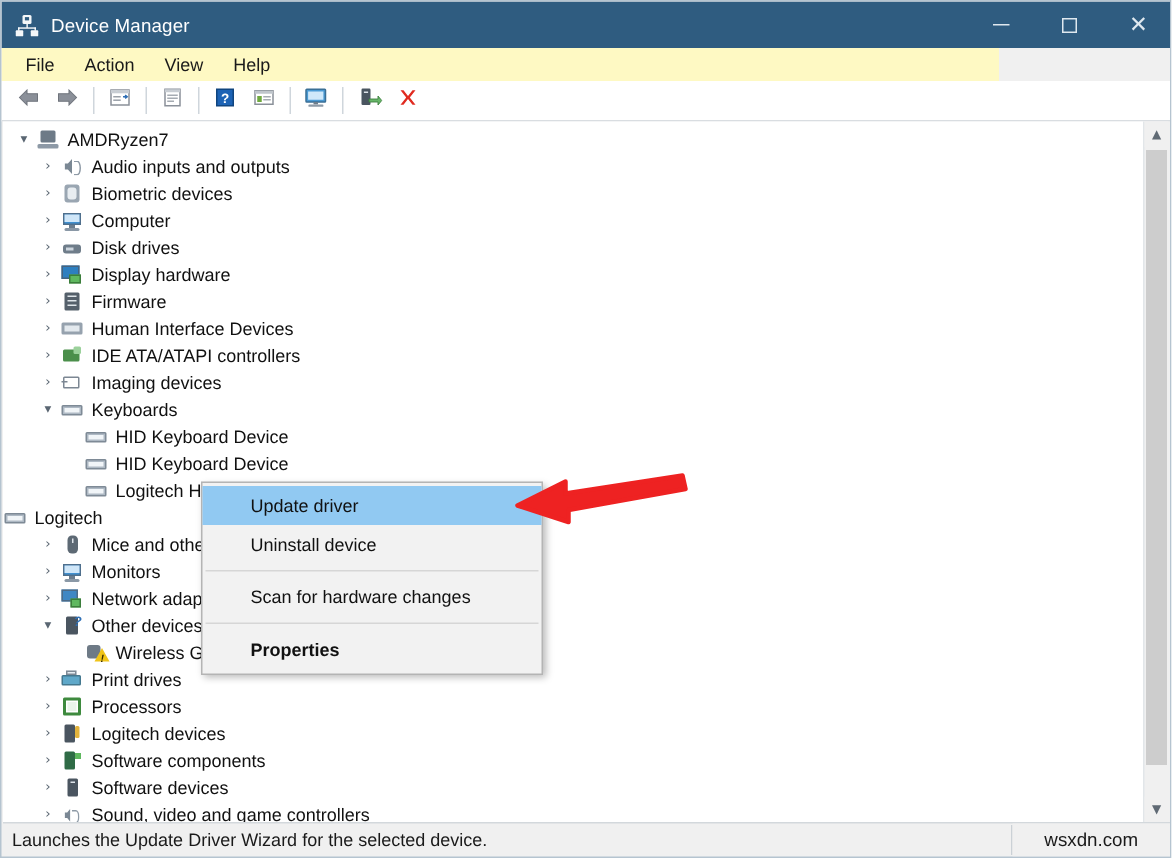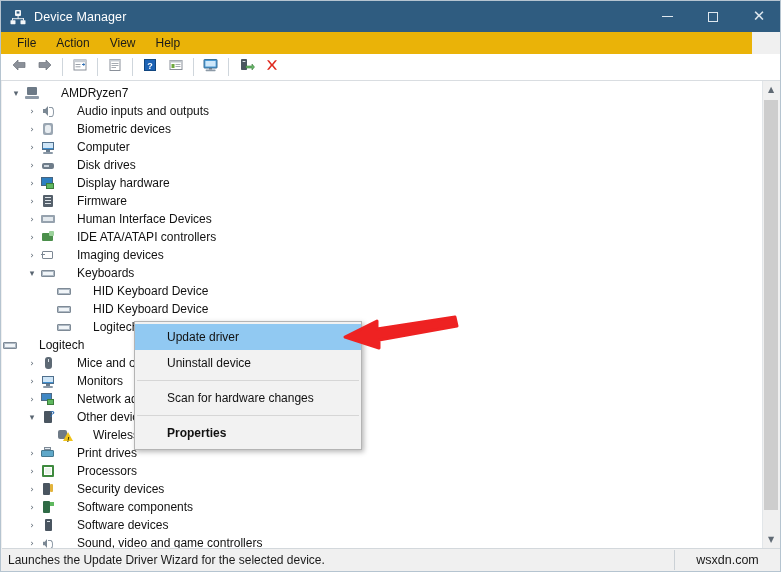--- a/index.html
+++ b/index.html
@@ -75,23 +75,23 @@
     font-size: 15px;
     font-family: "DejaVu Sans", sans-serif;
     line-height: 1;
     color: #dfe8ef;
   }
 
   
   .menubar {
     position: absolute;
     left: 0; top: 31px;
-    width: 751px;
+    width: 665px;
     height: 22px;
-    background: #eab308;
+    background: #fef9c3;
     display: flex;
     align-items: center;
     box-sizing: border-box;
   }
   .menubar-item {
     font-size: 12px;
     color: #1a1a1a;
     padding: 2px 9px;
     margin-left: 2px;
     white-space: nowrap;
@@ -158,21 +158,21 @@
     color: #5a6672;
     font-size: 9px;
     font-family: "DejaVu Sans", sans-serif;
   }
   .nodeicon {
     width: 16px; height: 16px;
     flex: none;
     margin-right: 5px;
     position: relative;
   }
-  .label { line-height: 18px; margin-left: 16px; }
+  .label { line-height: 18px; }
 
   
   .ic { position: absolute; }
 
   .ic-pc-body { left:3px; top:2px; width:10px; height:8px; background:#6d7a87; border-radius:1px; }
   .ic-pc-base { left:1px; top:11px; width:14px; height:3px; background:#8d99a6; border-radius:1px; }
 
   .ic-spk { left:3px; top:3px; width:5px; height:10px; background:#7b8894; clip-path: polygon(0 30%,45% 30%,100% 0,100% 100%,45% 70%,0 70%); }
   .ic-spk-w { left:9px; top:4px; width:4px; height:8px; border:1px solid #8e9aa6; border-left:none; border-radius:0 50% 50% 0; }
 
@@ -693,21 +693,21 @@
         </span>
         <span class="label">Processors</span>
       </div>
 
       <div class="row" style="padding-left:22px">
         <span class="twisty">›</span>
         <span class="nodeicon">
           <i class="ic ic-sec"></i>
             <i class="ic ic-sec-k"></i>
         </span>
-        <span class="label">Security devices</span>
+        <span class="label">Logitech devices</span>
       </div>
 
       <div class="row" style="padding-left:22px">
         <span class="twisty">›</span>
         <span class="nodeicon">
           <i class="ic ic-swc"></i>
             <i class="ic ic-swc-p"></i>
         </span>
         <span class="label">Software components</span>
       </div>

